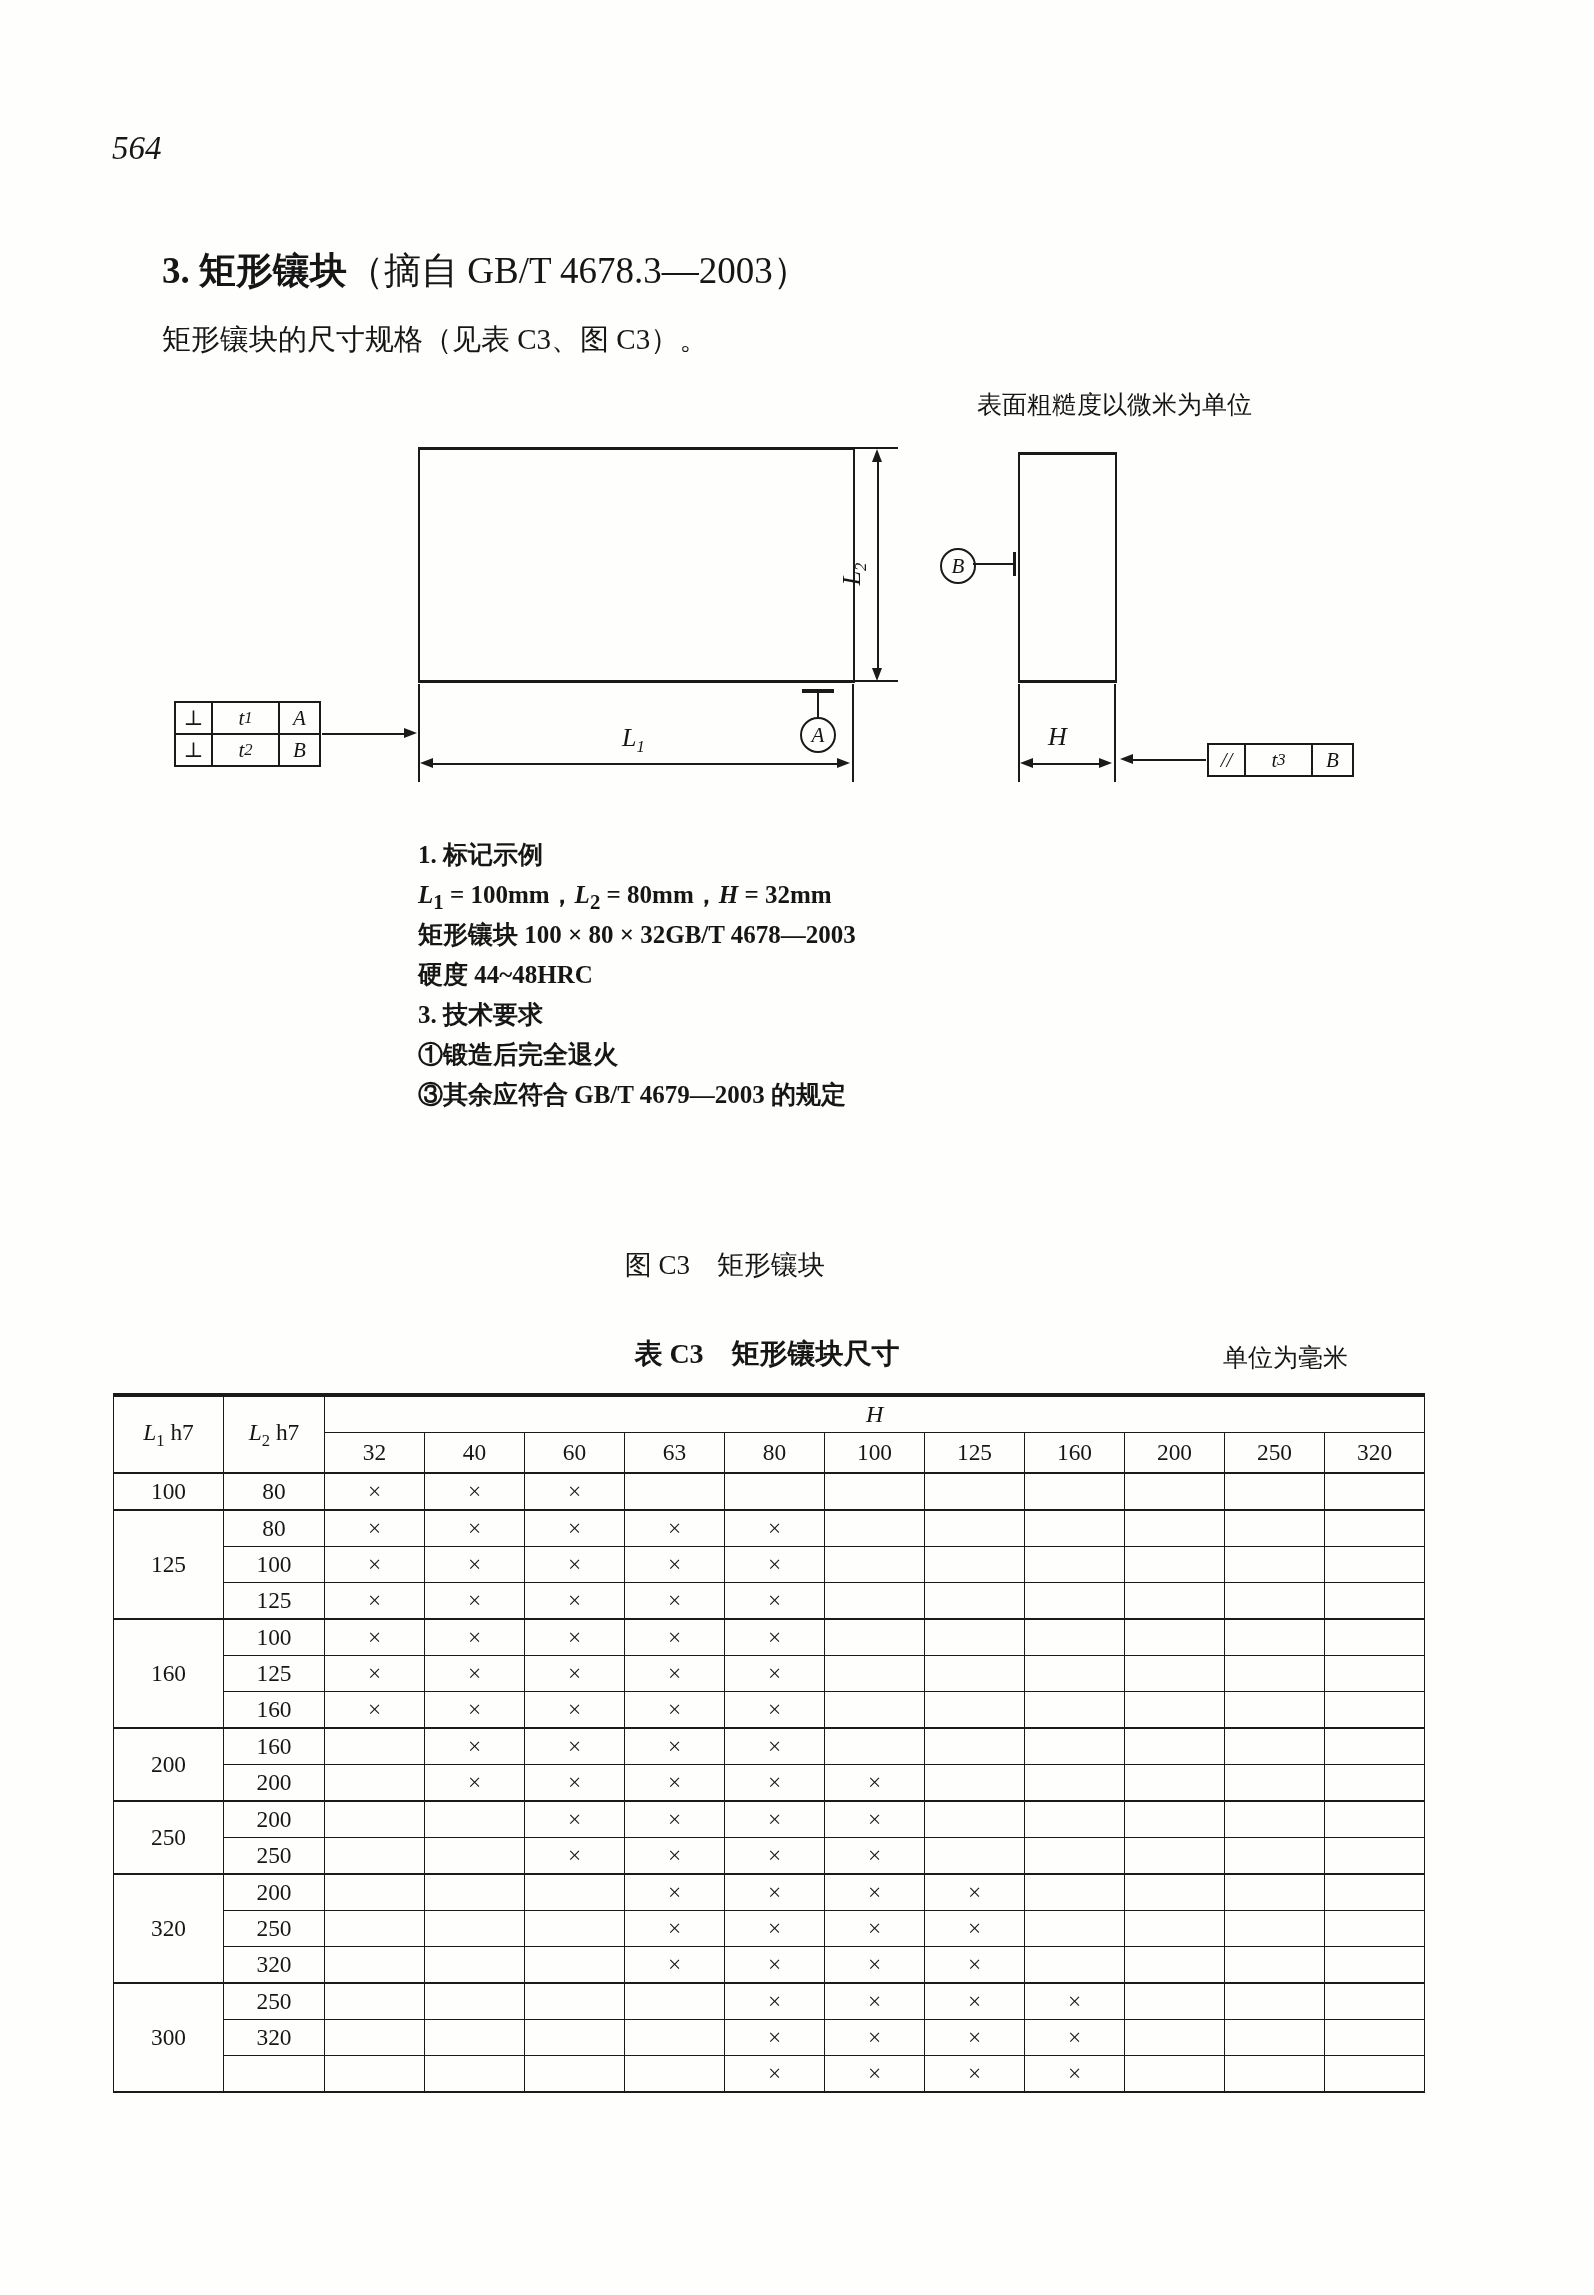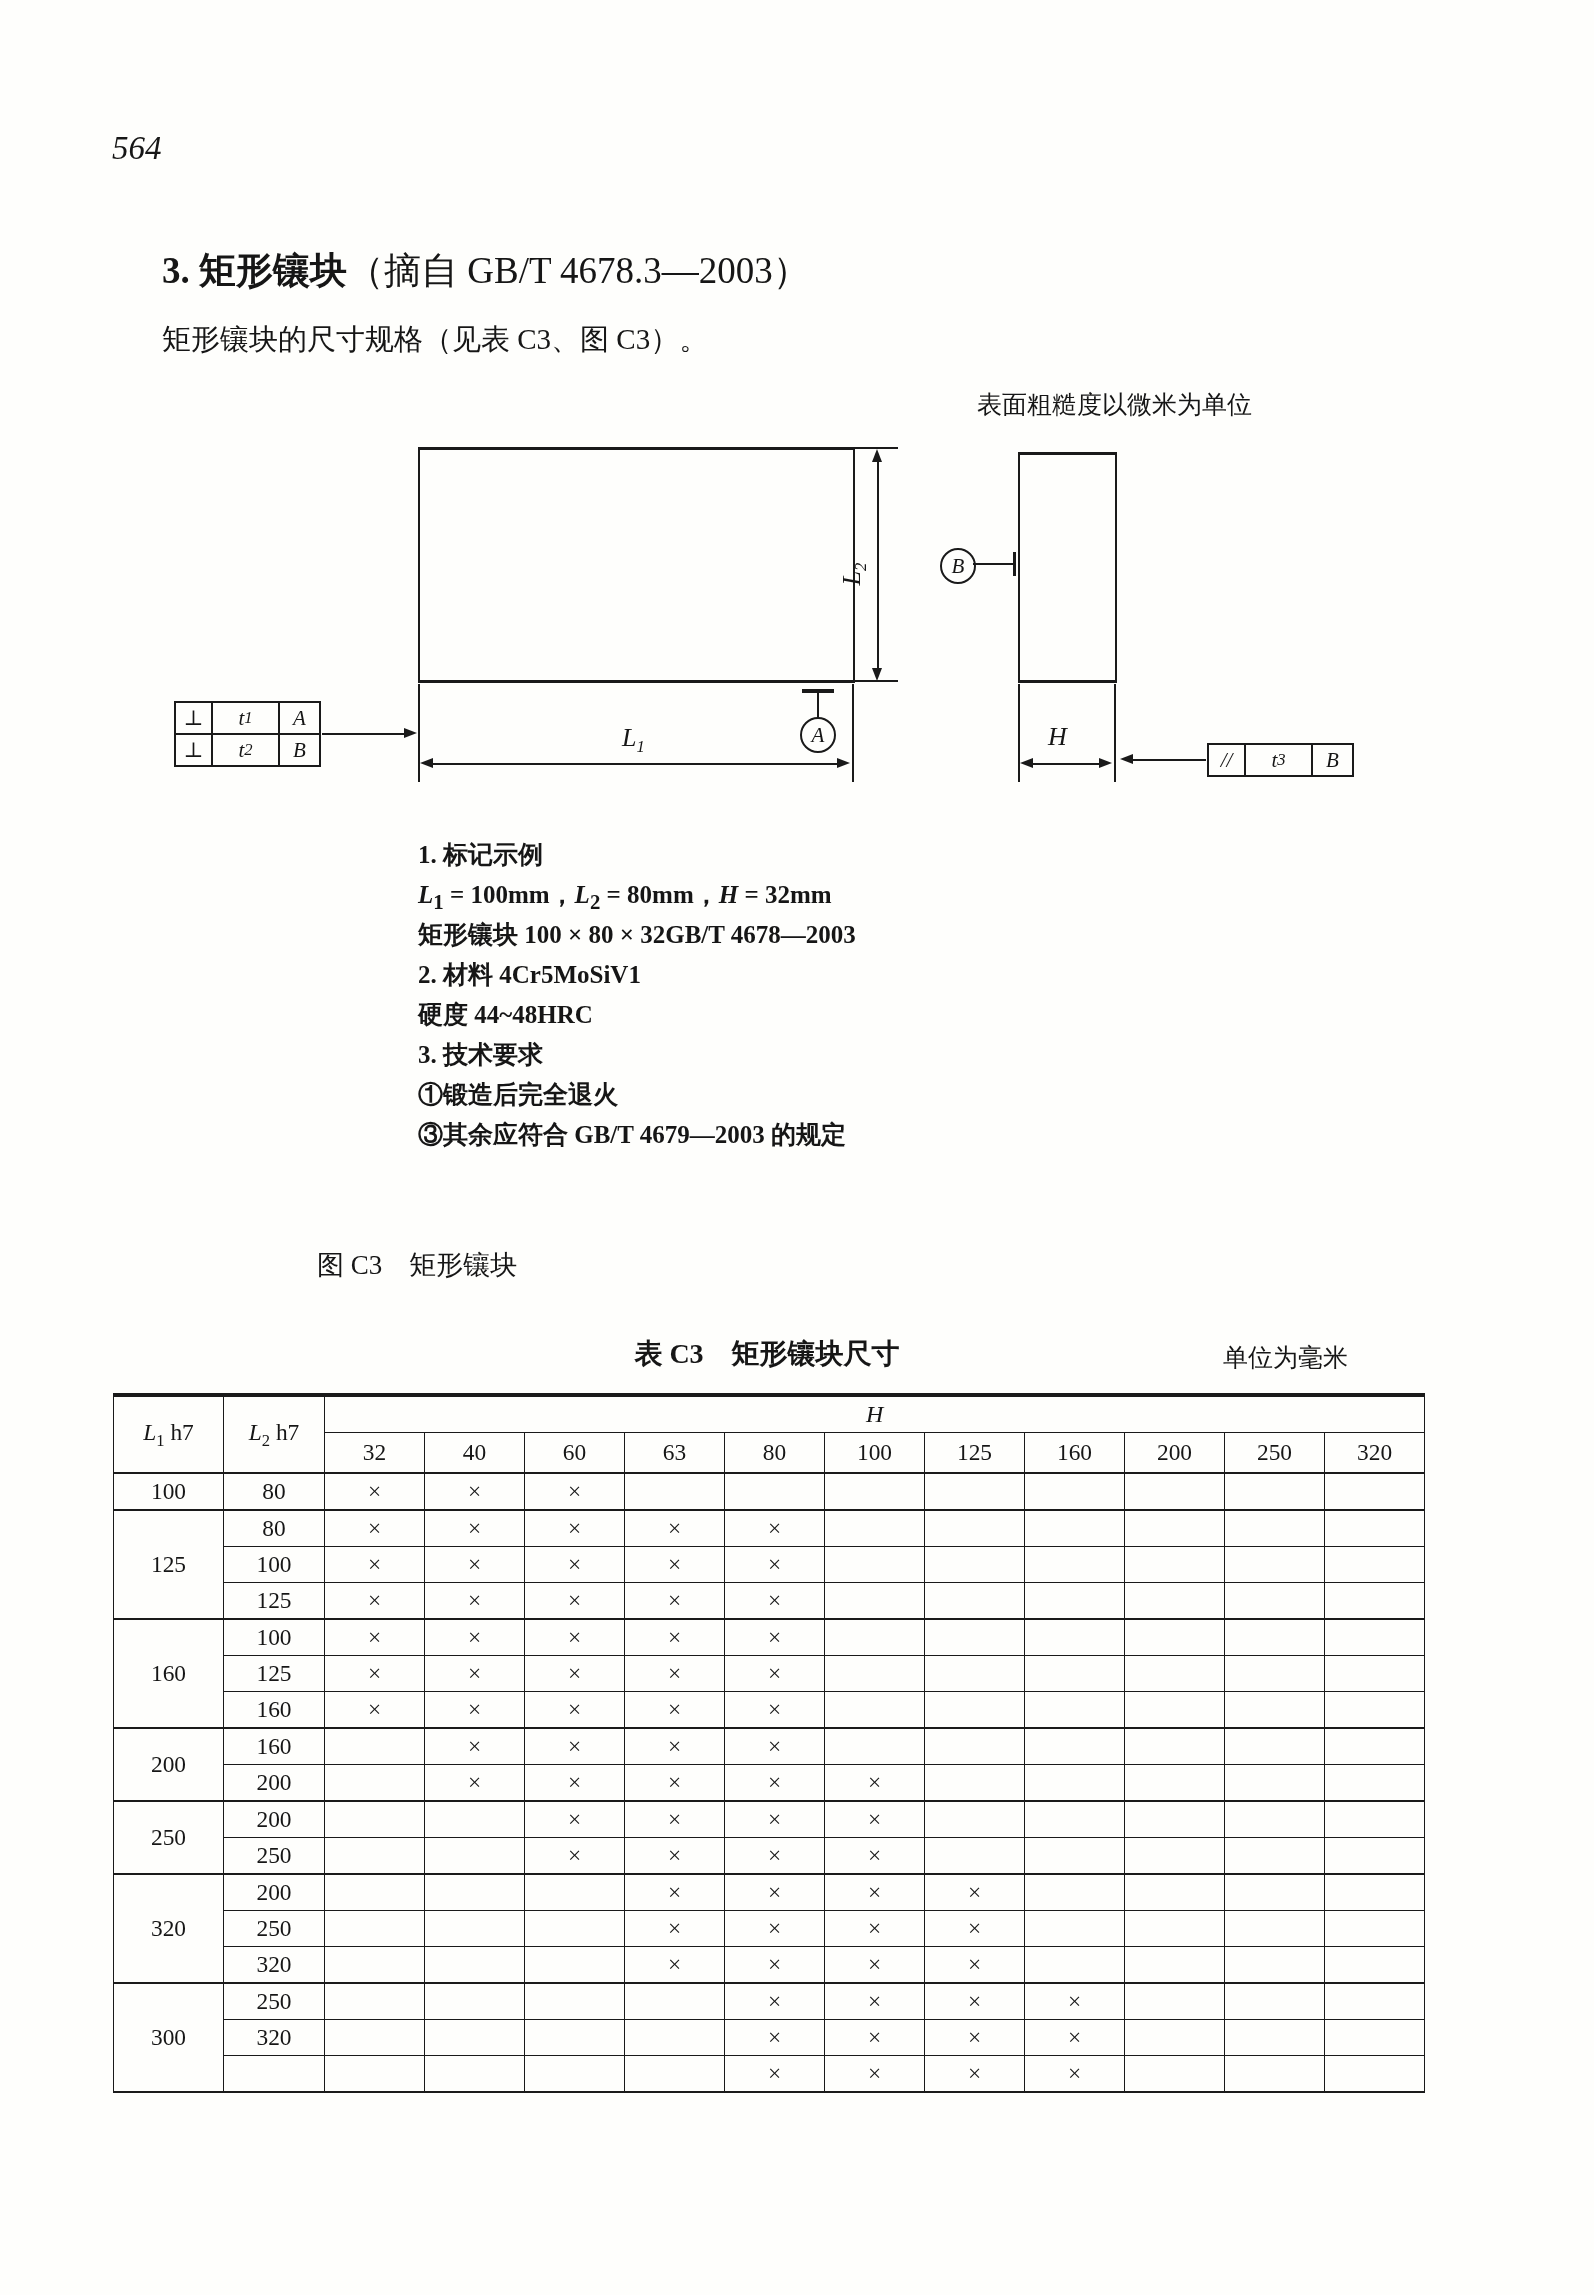--- a/index.html
+++ b/index.html
@@ -32,21 +32,21 @@
   .c-val{width:65px;border-left:2.3px solid #1a1a1a;border-right:2.3px solid #1a1a1a;font-style:italic;}
   .c-dat{width:39px;font-style:italic;}
   
   .pageno{position:absolute;left:112px;top:130px;font-size:33px;font-style:italic;}
   .h1{position:absolute;left:162px;top:246px;font-size:37px;}
   .h1 b{font-weight:bold;}
   .h2{position:absolute;left:162px;top:320px;font-size:29px;text-align:center;}
   .rough{position:absolute;left:977px;top:388px;font-size:25px;}
   .notes{position:absolute;left:418px;top:835px;}
   .note-line{height:40px;font-size:25px;line-height:40px;white-space:pre;font-weight:bold;}
-  .fig-caption{position:absolute;left:317px;top:1247px;width:816px;text-align:left;font-size:27px;}
+  .fig-caption{position:absolute;left:317px;top:1247px;width:816px;text-align:center;font-size:27px;}
   .tbl-title{position:absolute;left:113px;top:1335px;width:1308px;text-align:center;font-size:28px;font-weight:bold;}
   .tbl-unit{position:absolute;left:1223px;top:1341px;font-size:25px;}
   
   table.size{position:absolute;left:113px;top:1393px;width:1308px;border-collapse:collapse;
       border:1.5px solid #1a1a1a;border-top:4.5px solid #1a1a1a;border-bottom:2.3px solid #1a1a1a;table-layout:fixed;}
   table.size th,table.size td{border:1.5px solid #1a1a1a;text-align:center;font-weight:normal;
       font-size:23.4px;padding:0;}
   table.size thead th{height:35px;}
   table.size thead tr.sub th{height:39px;}
   table.size tbody td{height:35px;}
@@ -135,21 +135,20 @@
       <span class="c-dat">B</span>
     </div>
   </div>
   <div class="hl" style="left:1130px;top:759px;width:76px;"></div>
   <div class="ar l" style="left:1120px;top:754px;"></div>
 
   <div class="notes">
       <div class="note-line"><span>1. 标记示例</span></div>
       <div class="note-line"><span class="it">L</span><sub>1</sub><span> = 100mm，</span><span class="it">L</span><sub>2</sub><span> = 80mm，</span><span class="it">H</span><span> = 32mm</span></div>
       <div class="note-line"><span>矩形镶块 100 × 80 × 32GB/T 4678—2003</span></div>
-      <div class="note-line"><span>2. 材料 4Cr5MoSiV1</span></div>
       <div class="note-line"><span>硬度 44~48HRC</span></div>
       <div class="note-line"><span>3. 技术要求</span></div>
       <div class="note-line"><span>①锻造后完全退火</span></div>
       <div class="note-line"><span>③其余应符合 GB/T 4679—2003 的规定</span></div>
     </div>
   <div class="fig-caption">图 C3　矩形镶块</div>
 
   <div class="tbl-title">表 C3　矩形镶块尺寸</div>
   <div class="tbl-unit">单位为毫米</div>
   <table class="size">

